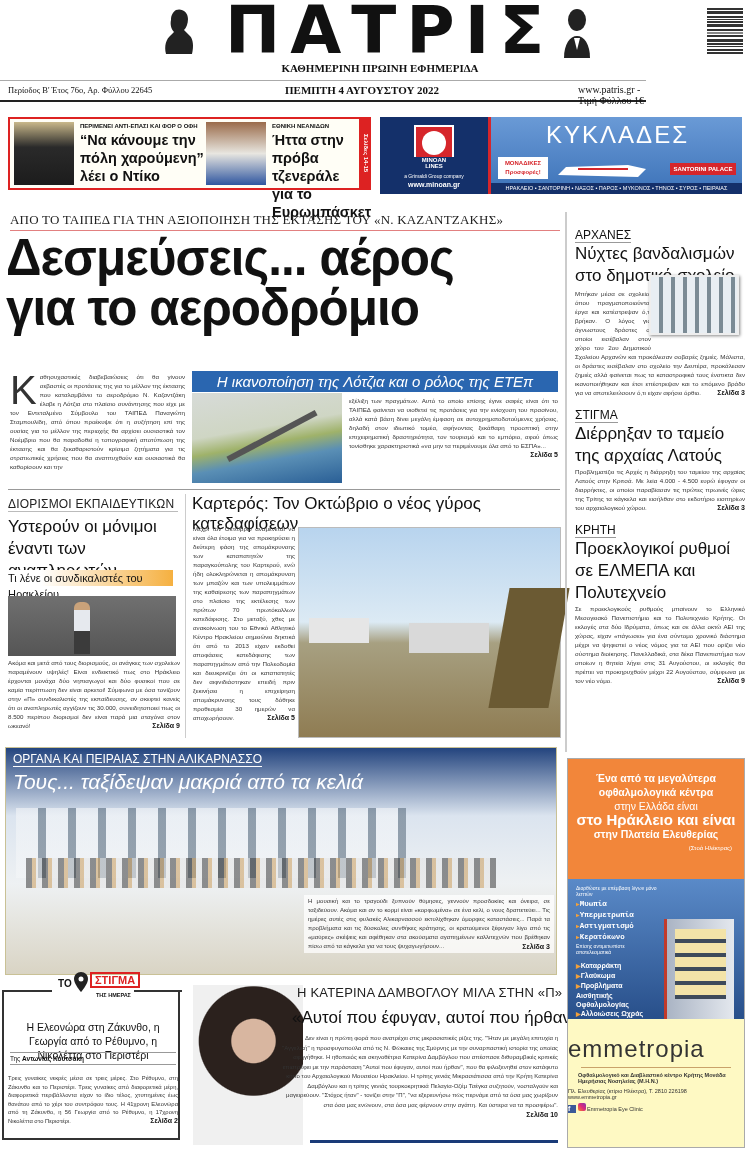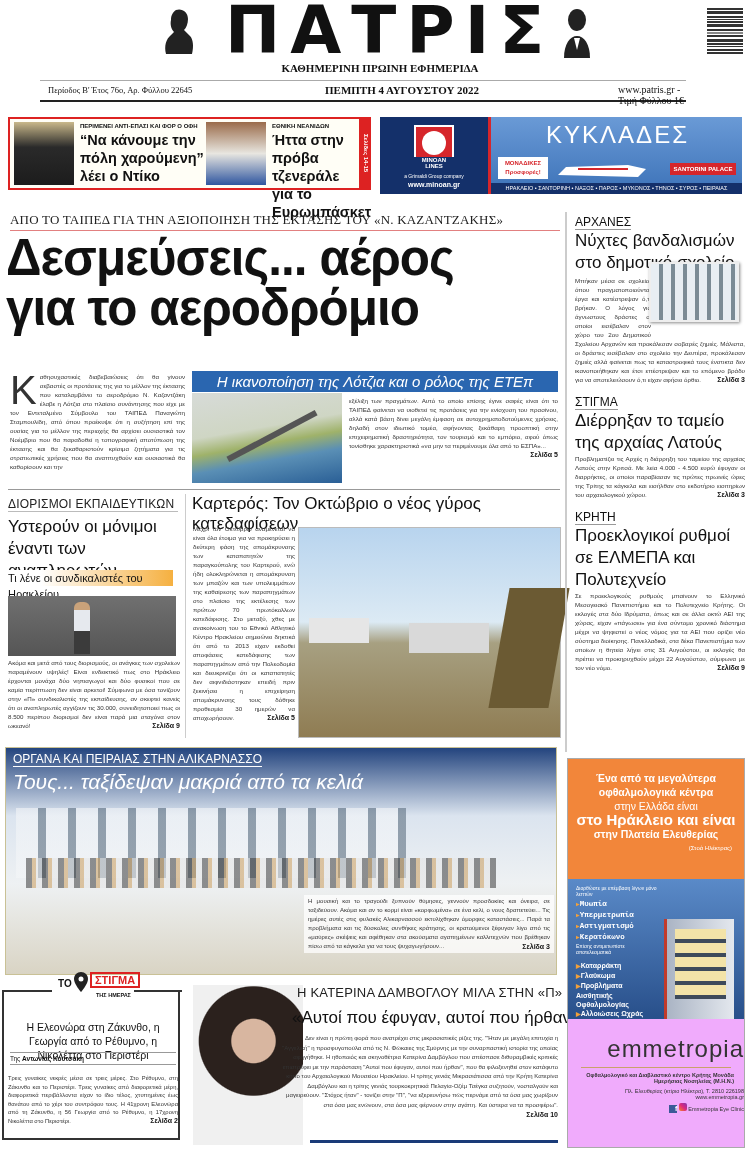--- a/index.html
+++ b/index.html
@@ -12,21 +12,21 @@
   .page-ref { font-weight: bold; font-size: 7px; color: #111; float: right; }
   .kicker { color: #222; letter-spacing: 0.2px; }
   .hr { background: #999; height: 1px; }
 
   
   #masthead-title { left: 225px; top: 2px; width: 305px; height: 58px; font-family: "DejaVu Sans", sans-serif; font-weight: bold; font-size: 66px; line-height: 58px; letter-spacing: 10px; text-align: center; color: #111; transform: scaleY(1.0); }
   #subtitle { left: 220px; top: 62px; width: 320px; text-align: center; font-size: 11px; font-weight: bold; }
   .portrait { width: 34px; height: 52px; }
   #barcode { left: 707px; top: 8px; width: 36px; height: 62px; display: flex; flex-direction: column; gap: 1.3px; }
   #barcode div { background: #333; height: 2px; }
-  #dateline { left: 0; top: 80px; width: 646px; height: 22px; border-top: 1px solid #aaa; border-bottom: 2px solid #222; margin-left: 40px; }
+  #dateline { left: 0; top: 80px; width: 646px; height: 22px; border-top: 1px solid #aaa; border-bottom: 2px solid #222; }
 
   
   #sports { left: 8px; top: 117px; width: 363px; height: 73px; border: 2px solid #d22; background: #fffef6; }
   .sport-head { font-size: 6px; font-weight: bold; }
   .sport-title { font-size: 14.5px; font-weight: bold; line-height: 18px; color: #111; }
   #pages-tab { right: 0; top: 0; width: 10px; height: 69px; background: #d22; color: #fff; font-size: 6px; font-weight: bold; writing-mode: vertical-rl; text-align: center; }
 
   
   #minoan-ad { left: 380px; top: 117px; width: 362px; height: 77px; background: linear-gradient(#6a9ad6, #3c72b8); padding-left: 42px; }
   #minoan-left { left: 0; top: 0; width: 108px; height: 77px; background: #14306a; }
@@ -74,21 +74,21 @@
   
   .rc-kicker { font-size: 12px; border-bottom: 1px solid #999; display: inline-block; }
   .rc-title { font-size: 17px; line-height: 22px; }
   #right-col { left: 565px; top: 212px; width: 180px; height: 540px; border-left: 2px solid #ccc; padding-left: 8px; }
   #school-photo { right: 6px; top: 84px; width: 90px; height: 60px; background: repeating-linear-gradient(90deg, #e8eef3 0 8px, #7b8b95 8px 12px); border: 2px solid #eee; box-shadow: 1px 1px 3px #888; }
 
   
   #eye-ad { left: 567px; top: 758px; width: 178px; height: 390px; border: 1px solid #aaa; }
   #eye-top { left: 0; top: 0; width: 176px; height: 120px; background: #f2863a; color: #fff; font-size: 10px; line-height: 14px; text-align: center; padding: 12px 4px 0; }
   #eye-mid { left: 0; top: 120px; width: 176px; height: 140px; background: linear-gradient(#5a8ac8, #284f8a); }
-  #eye-bottom { left: 0; top: 260px; width: 176px; height: 128px; background: #f0abfc; text-align: right; }
+  #eye-bottom { left: 0; top: 260px; width: 176px; height: 128px; background: #fef9c3; text-align: left; }
   .eye-list { font-size: 7.5px; font-weight: bold; color: #fff; line-height: 10px; }
   .eye-list li { list-style: none; }
   .eye-list li::before { content: "\25B6 "; color: #f2a03a; font-size: 6px; }
 </style>
 </head>
 <body>
 
 <div class="abs portrait" style="left:162px;top:6px;">
   <svg width="34" height="52" viewBox="0 0 34 52">
       <path d="M14 4c6-2 12 2 12 9 0 5-2 9-4 11l6 6c3 3 4 10 2 18H4c-2-8 0-15 5-19l3-3c-3-3-4-8-3-12 0-5 2-8 5-10z" fill="#222"></path>
@@ -236,21 +236,21 @@
 <div id="damv-photo" class="abs"></div>
 <div id="damv-kicker" class="abs kicker">Η ΚΑΤΕΡΙΝΑ ΔΑΜΒΟΓΛΟΥ ΜΙΛΑ ΣΤΗΝ «Π»</div>
 <div id="damv-title" class="abs cond">«Αυτοί που έφυγαν, αυτοί που ήρθαν»</div>
 <div id="damv-body" class="abs body-text" style="text-align:right;">
   <span>Δεν είναι η πρώτη φορά που ανατρέχει στις μικρασιατικές ρίζες της. "Ήταν με μεγάλη επιτυχία η "Αγγελική" η προσφυγοπούλα από τις Ν. Φώκαιες της Σμύρνης με την συναρπαστική ιστορία της οποίας αφηγήθηκε. Η ηθοποιός και σκηνοθέτρια Κατερίνα Δαμβόγλου που απέσπασε διθυραμβικές κριτικές επιστρέφει με την παράσταση "Αυτοί που έφυγαν, αυτοί που ήρθαν", που θα φιλοξενηθεί στον κατάφυτο κήπο του Αρχαιολογικού Μουσείου Ηρακλείου. Η τρίτης γενιάς Μικρασιάτισσα από την Κρήτη Κατερίνα Δαμβόγλου και η τρίτης γενιάς τουρκοκρητικιά Πελαγία-Οζέμ Τσέγκα συζητούν, νοσταλγούν και μαγειρεύουν. "Στόχος ήταν" - τονίζει στην "Π", "να εξερευνήσω πώς περνάμε από τα όσα μας χωρίζουν στα όσα μας ενώνουν, στα όσα μας φέρνουν στην αγάπη. Και ύστερα να τα προσφέρω".</span><br>
   <span class="page-ref">Σελίδα 10</span>
 </div>
 <div id="damv-rule" class="abs"></div>
 
 <div id="right-col" class="abs">
-  <div style="position:relative;">
+  <div style="position:relative;margin-top:13px;">
     <div class="rc-kicker">ΑΡΧΑΝΕΣ</div>
     <div class="rc-title cond">Νύχτες βανδαλισμών στο δημοτικό σχολείο</div>
     <div id="school-photo" class="abs" style="top:50px;"></div>
     <div class="body-text" style="margin-top:2px;">
       <div style="float:right;width:94px;height:60px;"></div>
       <span>Μπήκαν μέσα σε σχολείο, όπου πραγματοποιούνται έργα και κατέστρεψαν ό,τι βρήκαν. Ο λόγος για άγνωστους δράστες οι οποίοι εισέβαλαν στον χώρο του 2ου Δημοτικού Σχολείου Αρχανών και προκάλεσαν σοβαρές ζημιές. Μάλιστα, οι δράστες εισέβαλαν στο σχολείο την Δευτέρα, προκάλεσαν ζημιές αλλά φαίνεται πως τα καταστροφικά τους ένστικτα δεν ικανοποιήθηκαν και έτσι επέστρεψαν και το επόμενο βράδυ για να αποτελειώσουν ό,τι είχαν αφήσει όρθιο.</span>
       <span class="page-ref">Σελίδα 3</span>
     </div>
   </div>
   <div style="margin-top:8px;">

